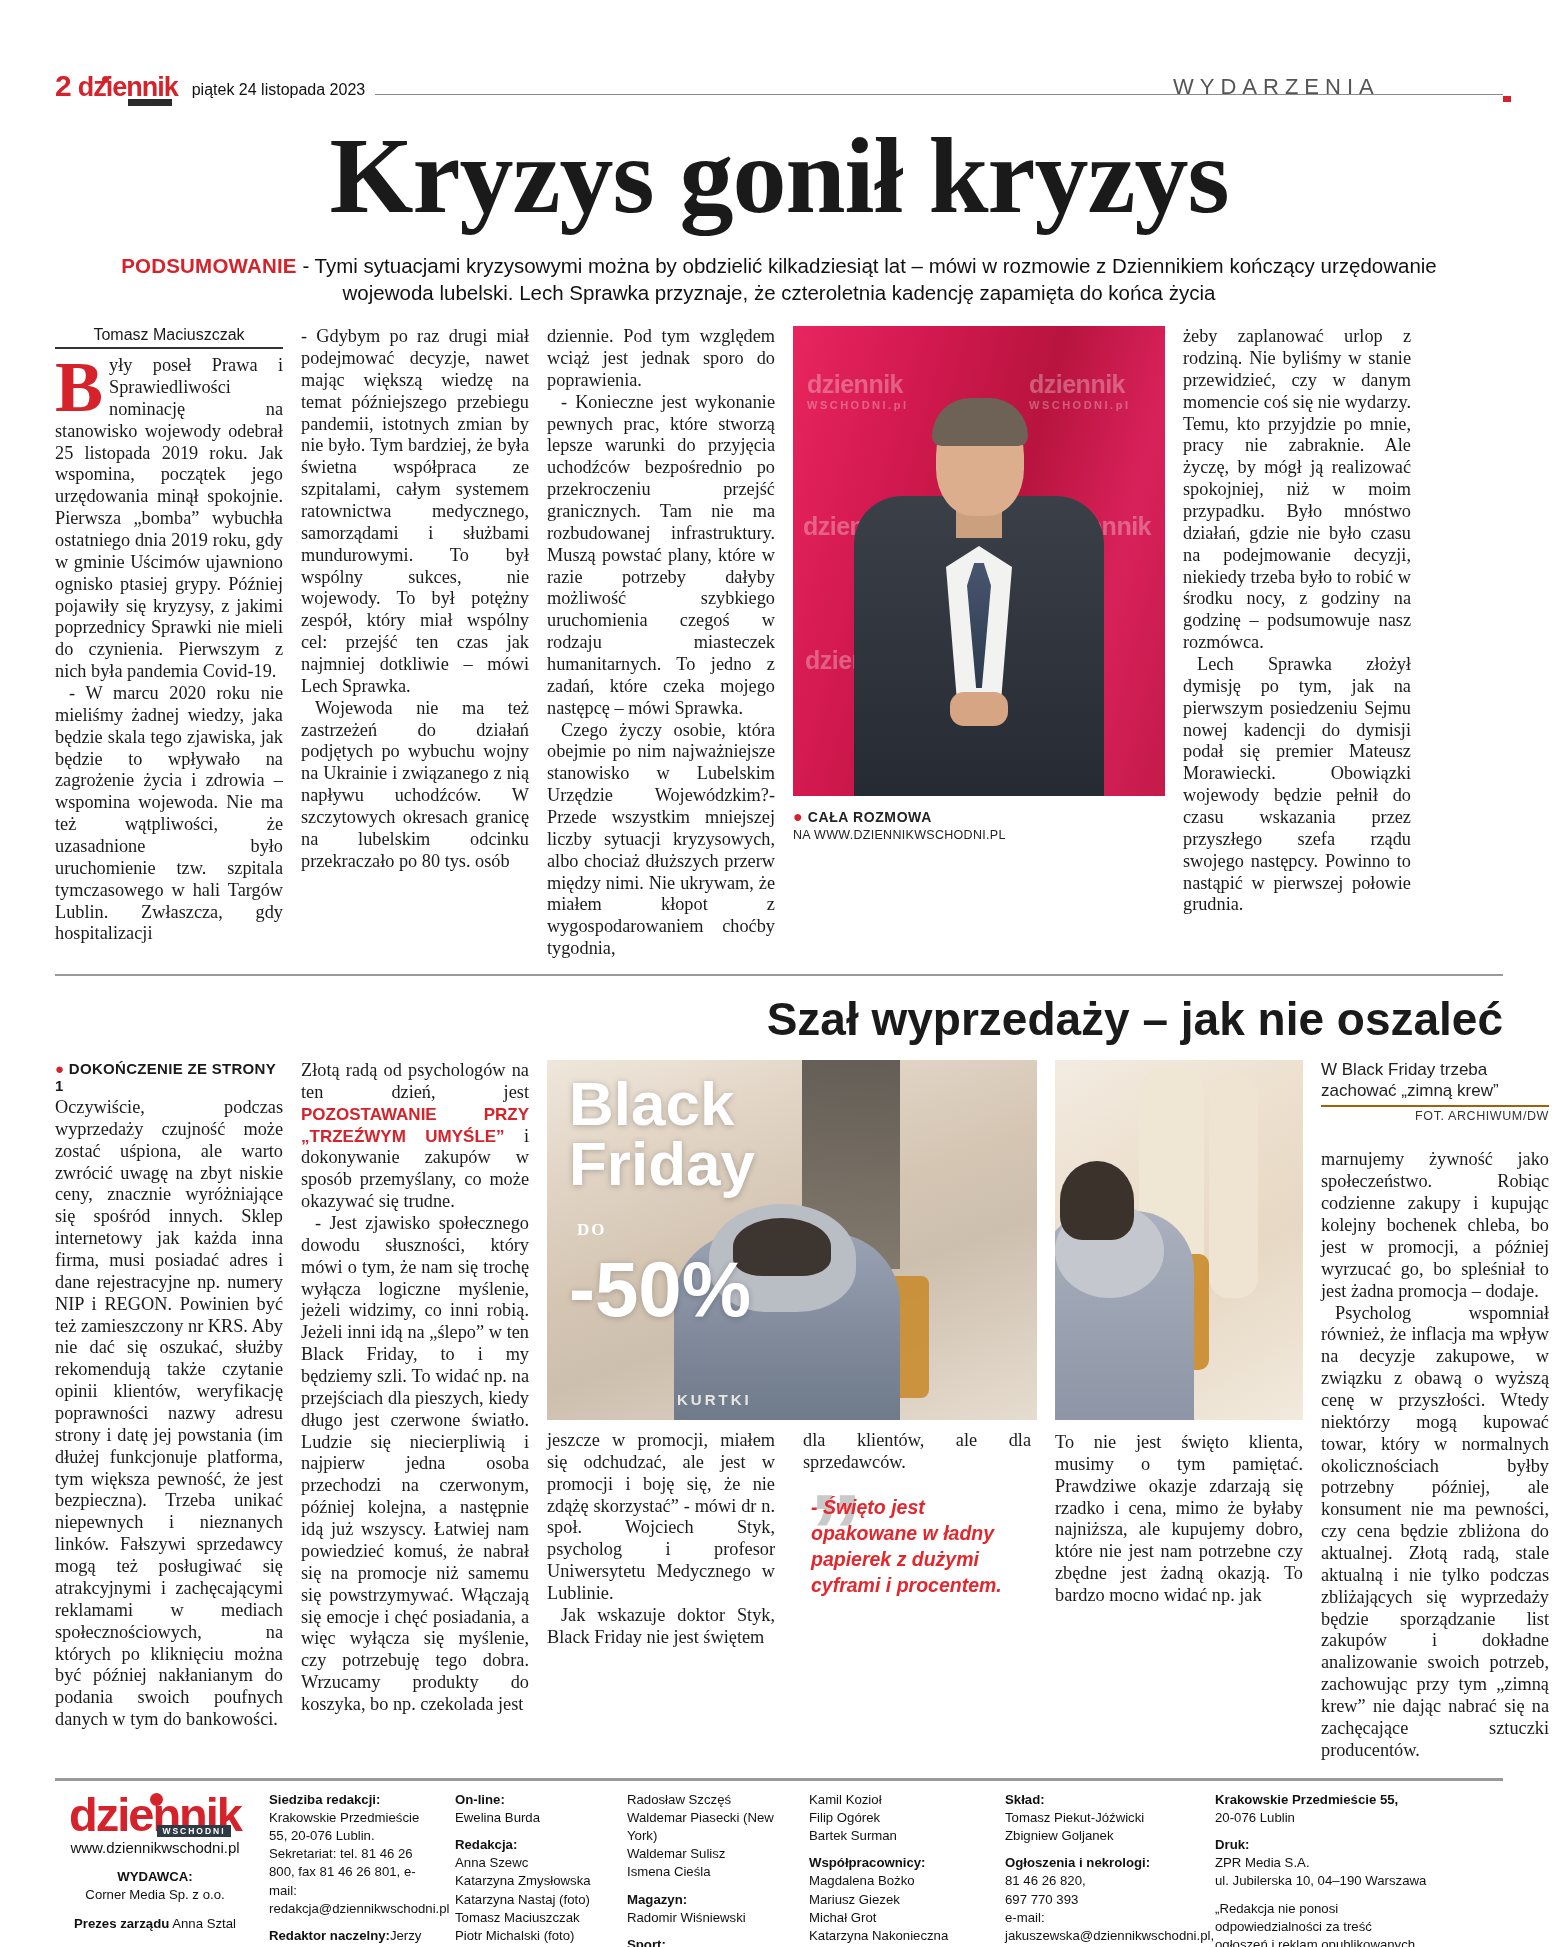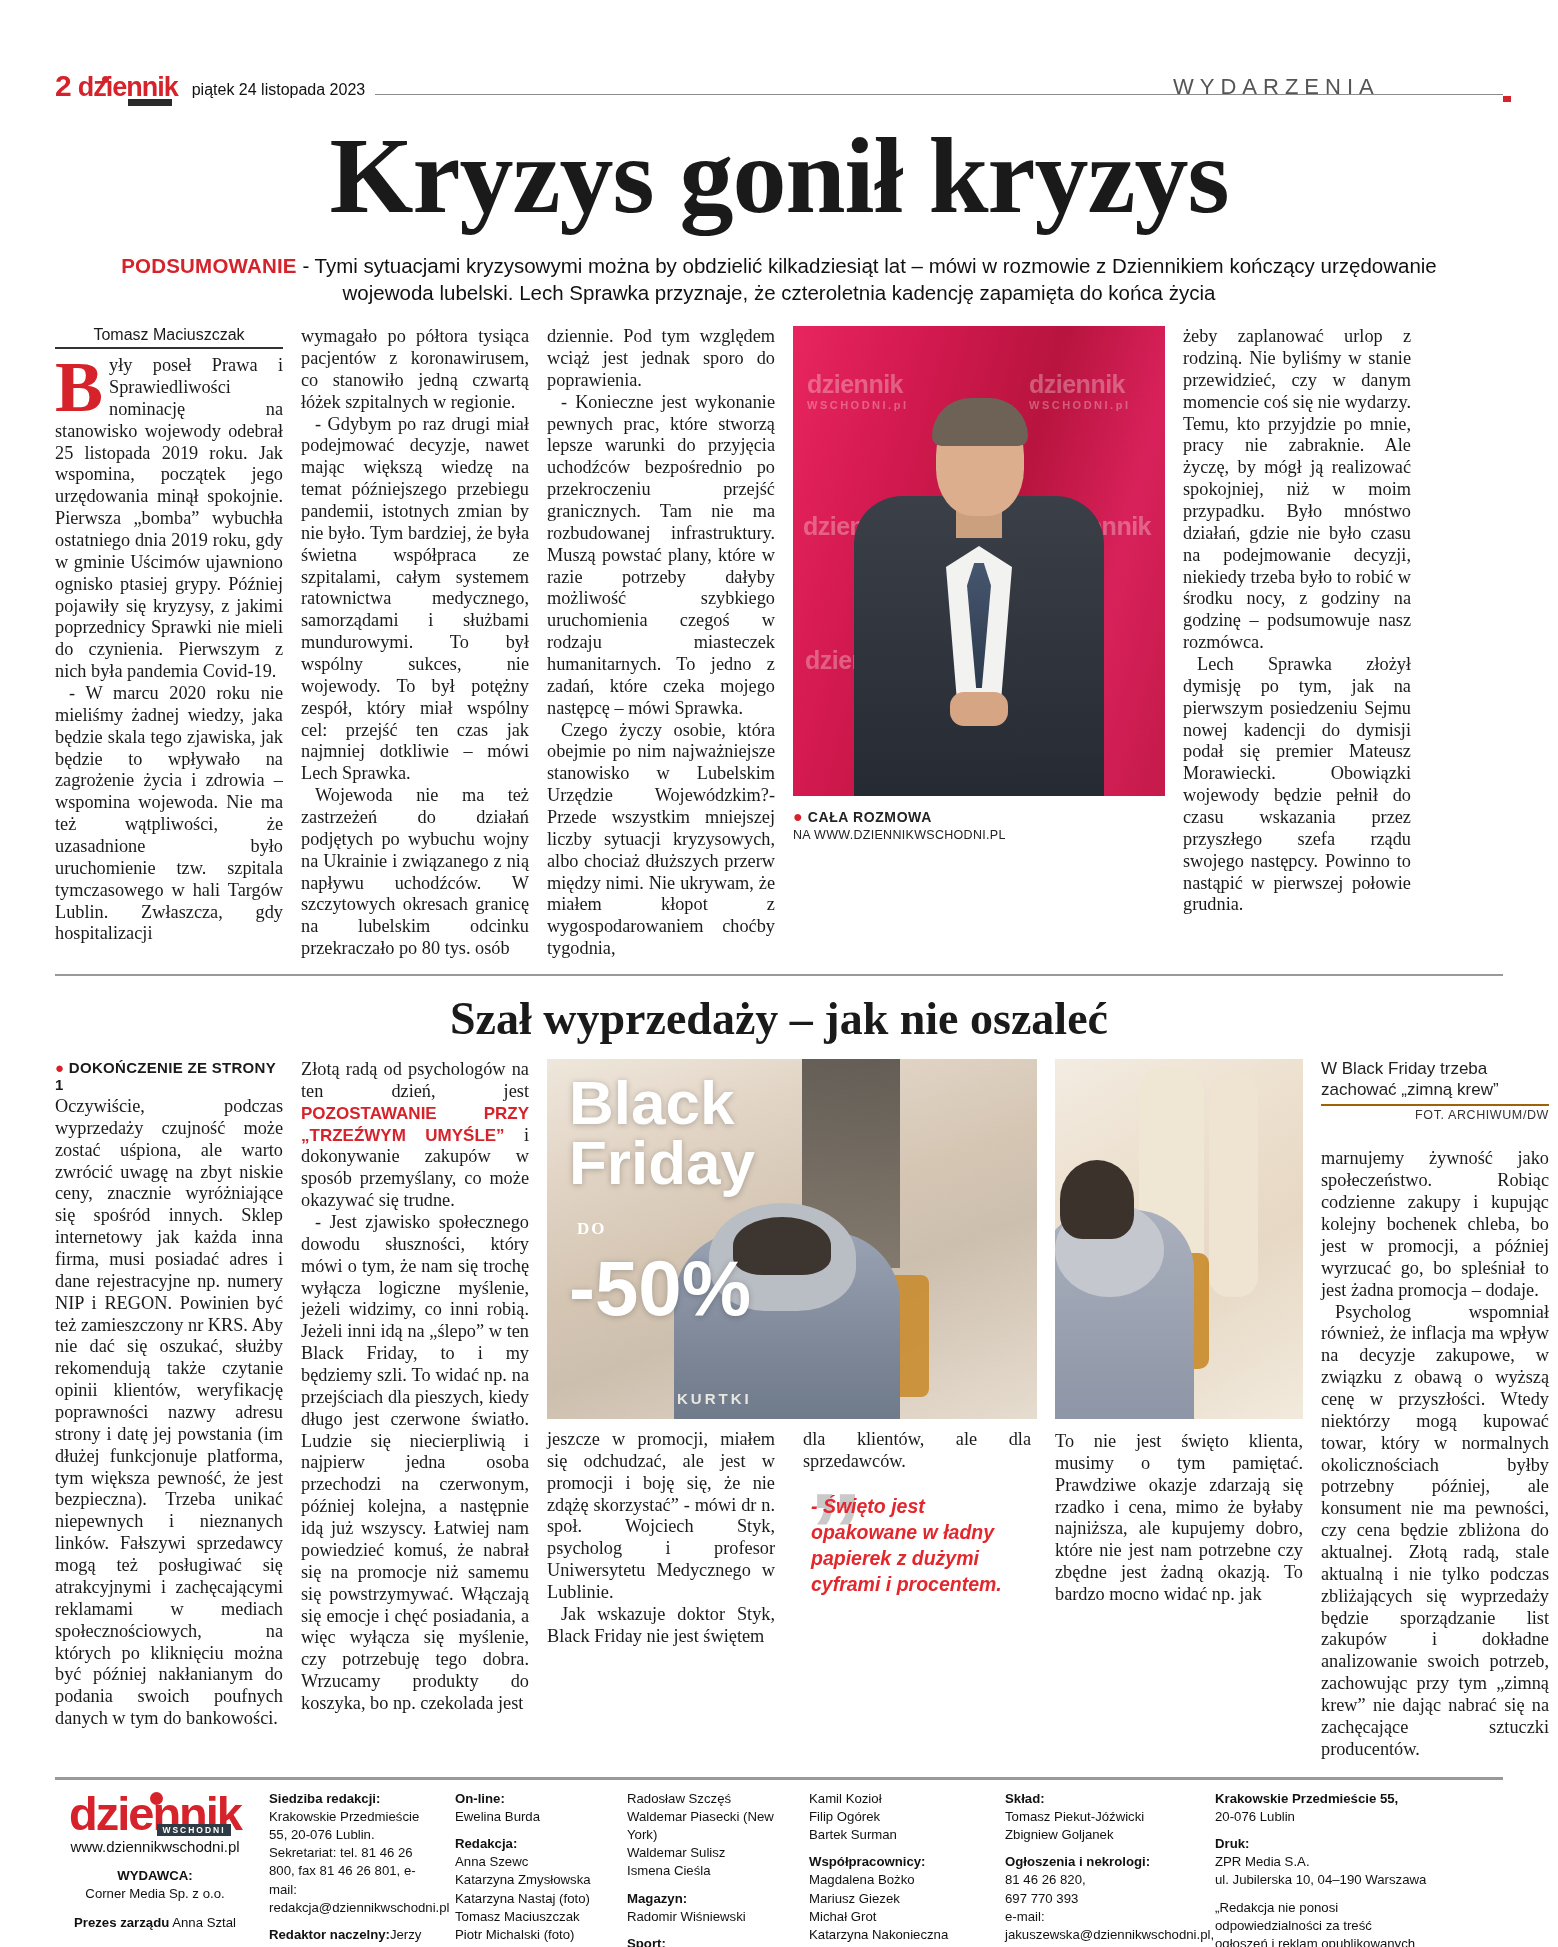--- a/index.html
+++ b/index.html
@@ -53,21 +53,21 @@
   .p1-hair { position:absolute; top:2px; left:78px; width:96px; height:48px; border-radius:48px 48px 12px 12px; background:#6e6257; }
   .p1-neck { position:absolute; top:108px; left:102px; width:46px; height:34px; background:#caa07e; }
   .p1-hands { position:absolute; bottom:70px; left:96px; width:58px; height:34px; background:#d6a684; border-radius:14px; }
   .caption-link { font-family:"Liberation Sans", sans-serif; font-size:14px; font-weight:700; color:#222; letter-spacing:.6px; margin-top:12px; }
   .caption-link .bullet { color:#d6232b; font-size:16px; }
   .caption-link .l2 { display:block; font-size:12.5px; font-weight:400; letter-spacing:.3px; margin-top:2px; }
 
   .sep { border:0; border-top:2px solid #999; margin:14px 0 0 0; }
 
   
-  h2.head2 { font-family:Liberation Serif, serif; font-weight:700; font-size:46px; text-align:center; margin:16px 0 14px 0; }
+  h2.head2 { font-family:Liberation Sans, sans-serif; font-weight:700; font-size:46px; text-align:right; margin:16px 0 14px 0; }
 
   .a2 { display:grid; grid-template-columns: 228px 228px 490px 248px 228px; column-gap:18px; }
   .cont-from { font-family:"Liberation Sans", sans-serif; font-size:15px; font-weight:700; letter-spacing:.3px; margin-bottom:3px; text-transform:uppercase; font-variant:small-caps; }
   .cont-from .bullet { color:#d6232b; }
   .hl-red { color:#d6232b; font-family:"Liberation Sans", sans-serif; font-weight:700; font-size:17px; }
 
   .photo2 { width:490px; height:360px; position:relative; overflow:hidden; background:#d9cfc4; }
   .p2-bg { position:absolute; inset:0; background:
       linear-gradient(160deg, #efe7dc 0%, #e2d5c6 22%, #d5c6b4 45%, #cdbfae 62%, #e6dccf 100%);
   }
@@ -137,21 +137,20 @@
 
   <div class="a1">
 
     <div class="col">
       <div class="byline">Tomasz Maciuszczak</div>
       <p><span class="dropcap">B</span><span>yły poseł Prawa i Sprawiedliwości nominację na stanowisko wojewody odebrał 25 listopada 2019 roku. Jak wspomina, początek jego urzędowania minął spokojnie. Pierwsza „bomba” wybuchła ostatniego dnia 2019 roku, gdy w gminie Uścimów ujawniono ognisko ptasiej grypy. Później pojawiły się kryzysy, z jakimi poprzednicy Sprawki nie mieli do czynienia. Pierwszym z nich była pandemia Covid-19.</span></p>
       <p>- W marcu 2020 roku nie mieliśmy żadnej wiedzy, jaka będzie skala tego zjawiska, jak będzie to wpływało na zagrożenie życia i zdrowia – wspomina wojewoda. Nie ma też wątpliwości, że uzasadnione było uruchomienie tzw. szpitala tymczasowego w hali Targów Lublin. Zwłaszcza, gdy hospitalizacji</p>
     </div>
 
     <div class="col">
-      <p>wymagało po półtora tysiąca pacjentów z koronawirusem, co stanowiło jedną czwartą łóżek szpitalnych w regionie.</p>
       <p>- Gdybym po raz drugi miał podejmować decyzje, nawet mając większą wiedzę na temat późniejszego przebiegu pandemii, istotnych zmian by nie było. Tym bardziej, że była świetna współpraca ze szpitalami, całym systemem ratownictwa medycznego, samorządami i służbami mundurowymi. To był wspólny sukces, nie wojewody. To był potężny zespół, który miał wspólny cel: przejść ten czas jak najmniej dotkliwie – mówi Lech Sprawka.</p>
       <p>Wojewoda nie ma też zastrzeżeń do działań podjętych po wybuchu wojny na Ukrainie i związanego z nią napływu uchodźców. W szczytowych okresach granicę na lubelskim odcinku przekraczało po 80 tys. osób</p>
     </div>
 
     <div class="col">
       <p>dziennie. Pod tym względem wciąż jest jednak sporo do poprawienia.</p>
       <p>- Konieczne jest wykonanie pewnych prac, które stworzą lepsze warunki do przyjęcia uchodźców bezpośrednio po przekroczeniu przejść granicznych. Tam nie ma rozbudowanej infrastruktury. Muszą powstać plany, które w razie potrzeby dałyby możliwość szybkiego uruchomienia czegoś w rodzaju miasteczek humanitarnych. To jedno z zadań, które czeka mojego następcę – mówi Sprawka.</p>
       <p>Czego życzy osobie, która obejmie po nim najważniejsze stanowisko w Lubelskim Urzędzie Wojewódzkim?- Przede wszystkim mniejszej liczby sytuacji kryzysowych, albo chociaż dłuższych przerw między nimi. Nie ukrywam, że miałem kłopot z wygospodarowaniem choćby tygodnia,</p>
     </div>
 

